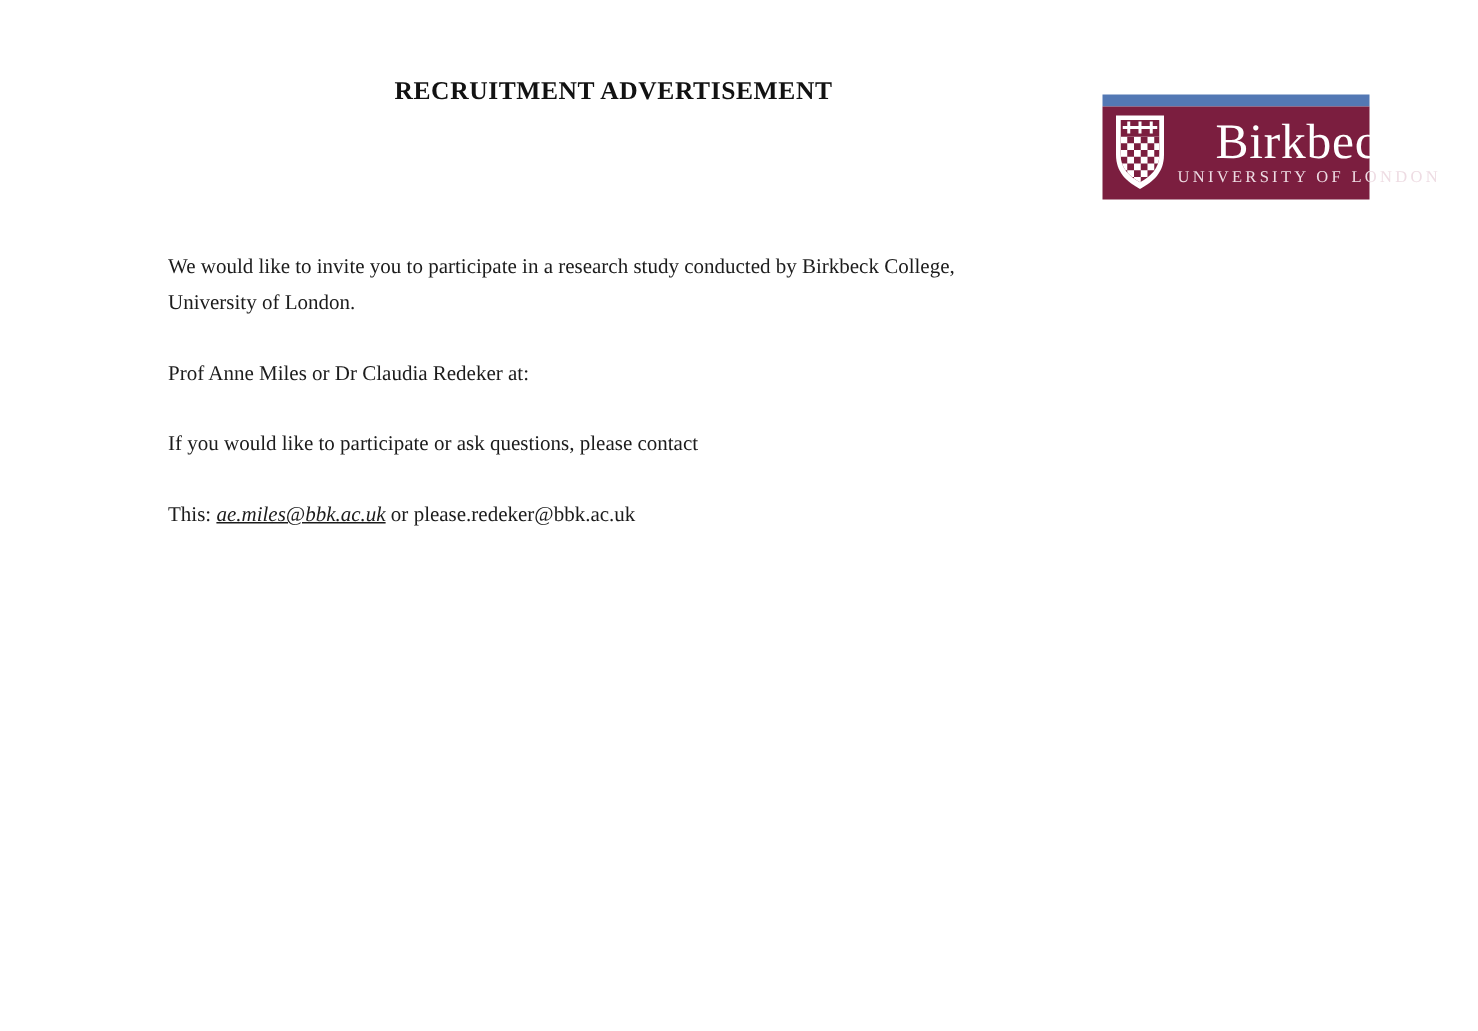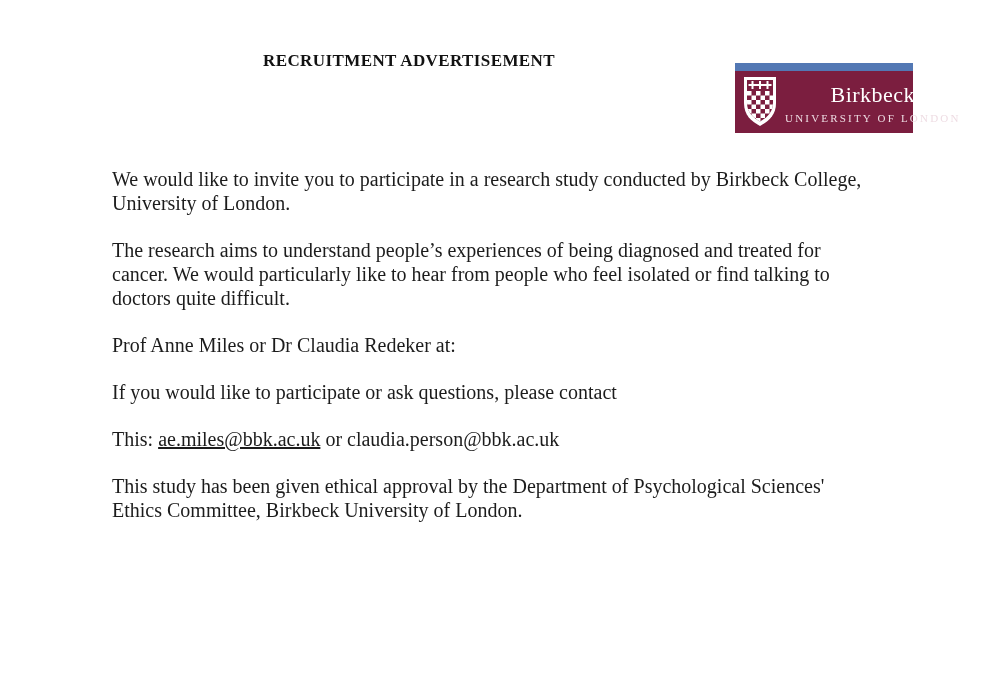--- a/index.html
+++ b/index.html
@@ -48,21 +48,21 @@
     background:var(--maroon,#7B1E3F);
     display:flex;
     align-items:center;
     padding:4px 6px 4px 8px;
   }
   .crest{display:block;line-height:0;margin-right:8px;}
   .maroon-fill{fill:var(--maroon,#7B1E3F);}
   .logo-text{display:flex;flex-direction:column;align-items:center;}
   .logo-name{
     color:var(--logo-text,#fff);
-    font-size:22px;
+    font-size:33px;
     line-height:30px;
     font-family:"Liberation Serif","DejaVu Serif",serif;
     letter-spacing:0.5px;
   }
   .logo-subtitle{
     color:#EEDCE3;
     font-size:11px;
     letter-spacing:2.2px;
     margin-top:2px;
     white-space:nowrap;
@@ -70,29 +70,30 @@
   }
 
   
   .content{
     position:absolute;
     left:112px;
     top:167px;
     width:800px;
   }
   .content p{
-    font-size:20px;
+    font-size:14px;
     line-height:24px;
     margin:0 0 23px 0;
     white-space:pre-line;
   }
   .email-link{
     color:#1c1c1c;
     text-decoration:underline;
     cursor:pointer;
+    font-style:italic;
   }
 </style>
 </head>
 <body>
 
 <div class="page">
 
   <h1 class="doc-title">RECRUITMENT ADVERTISEMENT</h1>
 
   <div class="logo">
@@ -124,23 +125,18 @@
       <div class="logo-text">
         <div class="logo-name">Birkbeck</div>
         <div class="logo-subtitle">UNIVERSITY OF LONDON</div>
       </div>
     </div>
   </div>
 
   <div class="content">
     <p>We would like to invite you to participate in a research study conducted by Birkbeck College,
 University of London.</p>
-    <p>The research aims to understand people’s experiences of being diagnosed and treated for
-cancer. We would particularly like to hear from people who feel isolated or find talking to
-doctors quite difficult.</p>
     <p>Prof Anne Miles or Dr Claudia Redeker at:</p>
     <p>If you would like to participate or ask questions, please contact</p>
-    <p class="email-line"><span>This: </span><a class="email-link">ae.miles@bbk.ac.uk</a><span> or </span><span>claudia.person@bbk.ac.uk</span></p>
-    <p>This study has been given ethical approval by the Department of Psychological Sciences'
-Ethics Committee, Birkbeck University of London.</p>
+    <p class="email-line"><span>This: </span><a class="email-link">ae.miles@bbk.ac.uk</a><span> or </span><span>please.redeker@bbk.ac.uk</span></p>
   </div>
 
 </div>
 
 </body></html>

